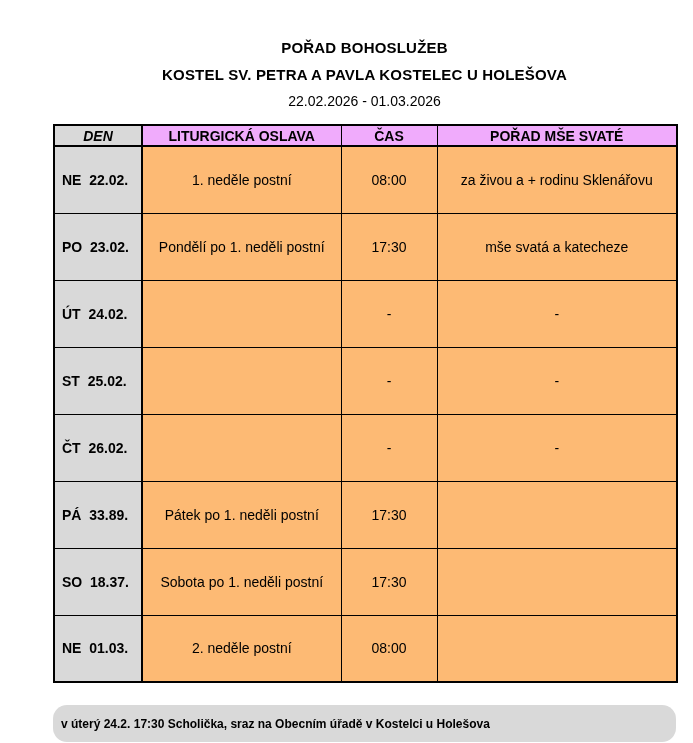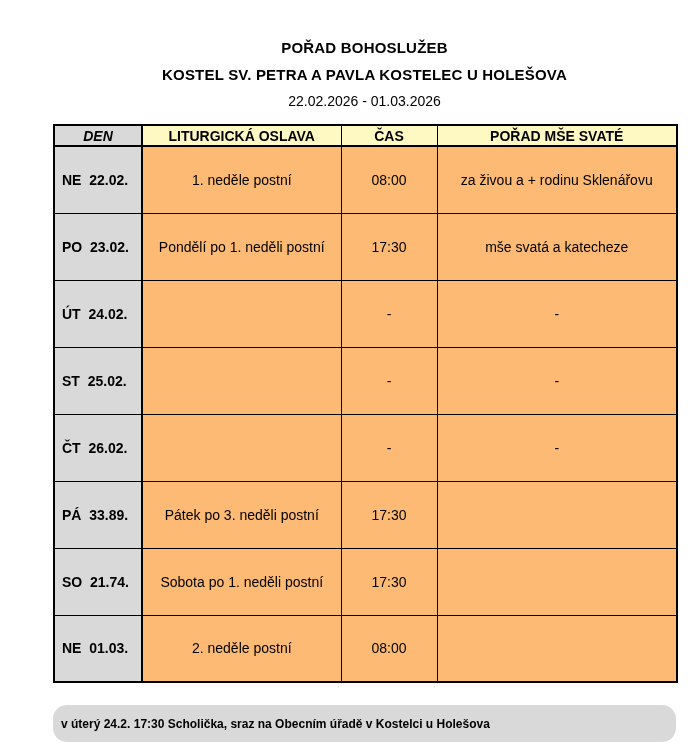--- a/index.html
+++ b/index.html
@@ -49,21 +49,21 @@
     border: 1px solid var(--border, #000);
     font-size: 14px;
     overflow: hidden;
   }
 
   table.schedule th {
     height: 21px;
     font-weight: bold;
     text-align: center;
     vertical-align: middle;
-    background: #fef9c3;
+    background: #f0abfc;
     border-bottom: 2px solid var(--border, #000);
   }
 
   table.schedule th.day-col {
     background: var(--day-col-bg, #d9d9d9);
     border-right: 2px solid var(--border, #000);
     font-style: italic;
   }
 
   table.schedule td {
@@ -143,26 +143,26 @@
         <td>-</td>
       </tr>
       <tr>
         <td class="day-cell">ČT  26.02.</td>
         <td></td>
         <td>-</td>
         <td>-</td>
       </tr>
       <tr>
         <td class="day-cell">PÁ  33.89.</td>
-        <td>Pátek po 3. neděli postní</td>
+        <td>Pátek po 1. neděli postní</td>
         <td>17:30</td>
         <td></td>
       </tr>
       <tr>
-        <td class="day-cell">SO  21.74.</td>
+        <td class="day-cell">SO  18.37.</td>
         <td>Sobota po 1. neděli postní</td>
         <td>17:30</td>
         <td></td>
       </tr>
       <tr>
         <td class="day-cell">NE  01.03.</td>
         <td>2. neděle postní</td>
         <td>08:00</td>
         <td></td>
       </tr>

